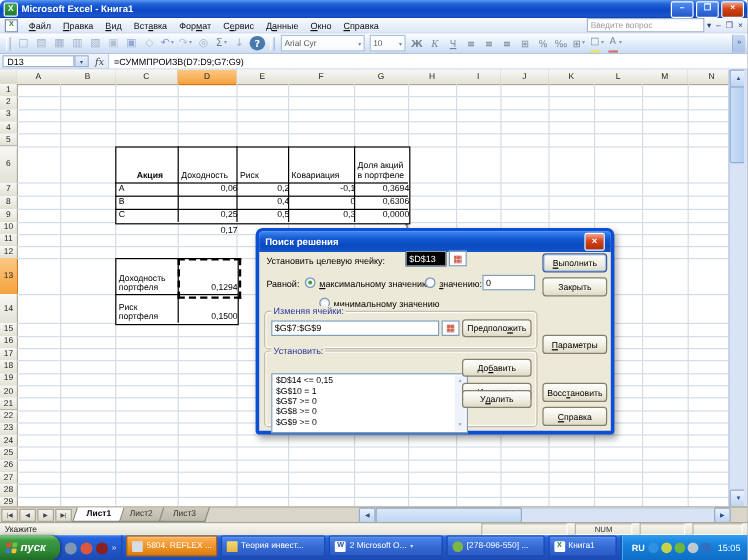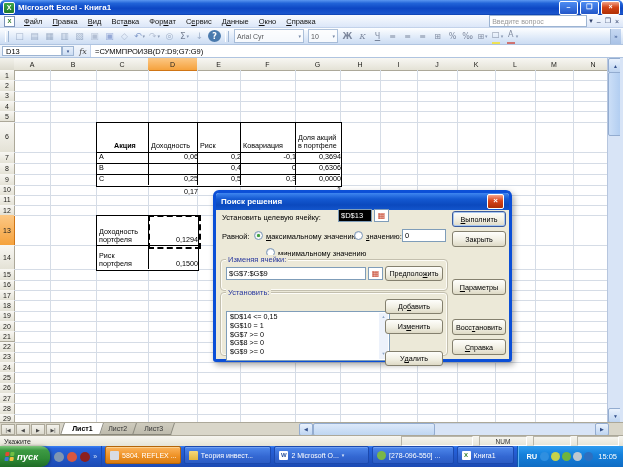--- a/index.html
+++ b/index.html
@@ -480,21 +480,21 @@
         <div>$G$7 &gt;= 0</div>
         <div>$G$8 &gt;= 0</div>
         <div>$G$9 &gt;= 0</div>
         <span class="lbscroll">
           <span>▲</span>
           <span>▼</span>
         </span>
       </div>
     <span class="abs xbtn" style="left:169px;top:106px;width:58px;height:15px">До<u>б</u>авить</span>
     <span class="abs xbtn" style="left:169px;top:126px;width:58px;height:15px">Из<u>м</u>енить</span>
-    <span class="abs xbtn" style="left:169px;top:158px;width:58px;height:15px">У<u>д</u>алить</span>
+    <span class="abs xbtn" style="left:169px;top:132px;width:58px;height:15px">У<u>д</u>алить</span>
 
     <span class="abs xbtn" style="left:236px;top:86px;width:54px;height:16px"><u>П</u>араметры</span>
     <span class="abs xbtn" style="left:236px;top:126px;width:54px;height:16px">Восс<u>т</u>ановить</span>
     <span class="abs xbtn" style="left:236px;top:146px;width:54px;height:16px"><u>С</u>правка</span>
   </div>
 
   <div class="abs tabbar">
     <span id="tab-nav" style="display:flex">
         <span class="navbtn">|◀</span>
         <span class="navbtn">◀</span>

